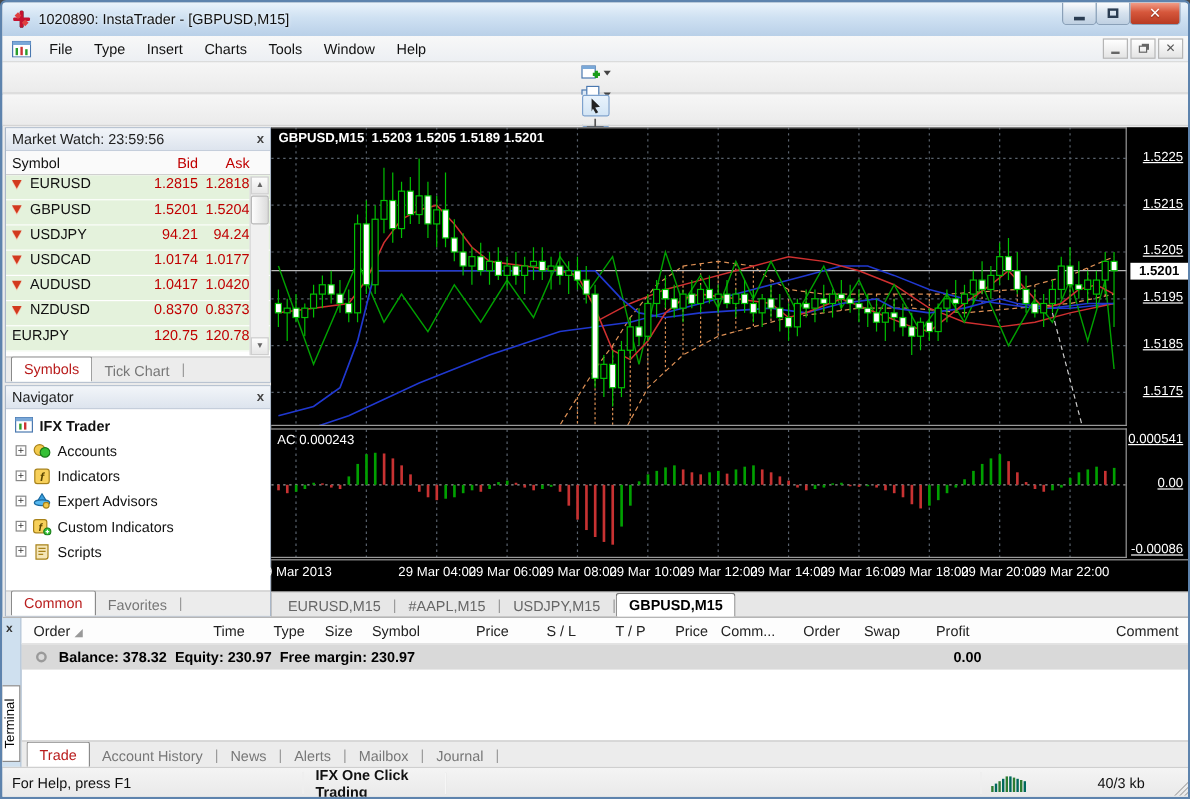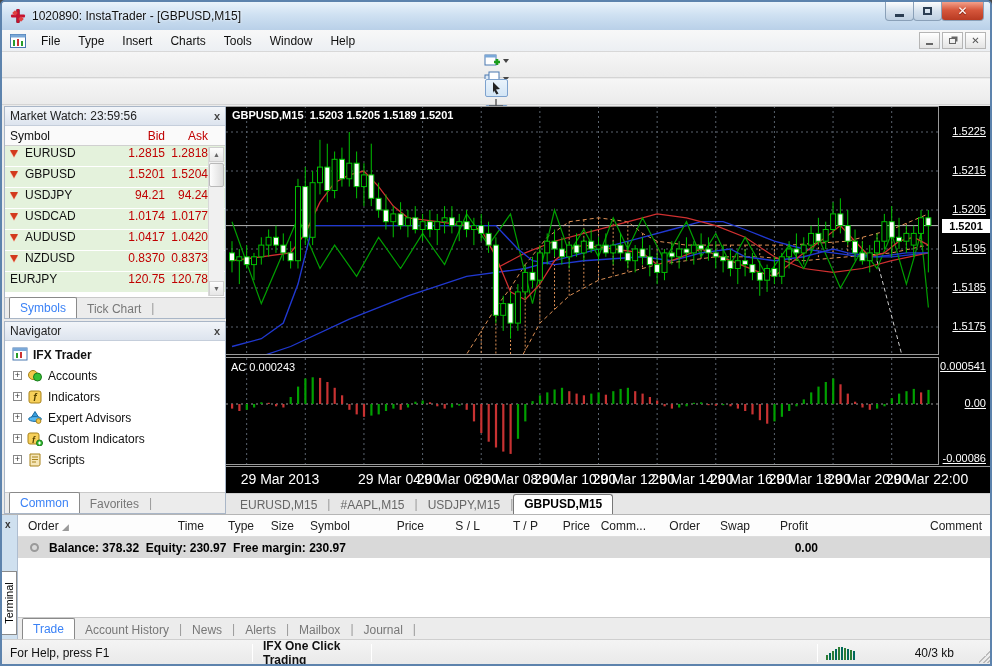--- a/index.html
+++ b/index.html
@@ -39,33 +39,33 @@
   .mw-row{display:flex;height:21px;background:#e4f2dc;border-bottom:1px solid #fff;font-size:12px;align-items:flex-start;}
   .mw-sym{width:108px;display:flex;align-items:center;padding-left:5px;color:#111;}
   .mw-bid{width:52px;text-align:right;color:#c00000;}
   .mw-ask{width:45px;text-align:right;color:#c00000;padding-right:2px;}
   .dn-arrow{width:0;height:0;border-left:4px solid transparent;border-right:4px solid transparent;border-top:7px solid #d23a1e;margin-right:7px;filter:drop-shadow(0 1px 0 #f7b09a);}
   .sb{position:absolute;right:1px;top:40px;width:16px;bottom:22px;background:#f0f0f0;border-left:1px solid #d8d8d8;}
   .sb .arr{height:15px;display:flex;align-items:center;justify-content:center;font-size:7px;color:#666;background:linear-gradient(#fdfdfd,#e6e6e6);border:1px solid #cfcfcf;}
   .sb .thumb{position:absolute;top:16px;left:0;width:100%;height:24px;background:linear-gradient(90deg,#fdfdfd,#dcdcdc);border:1px solid #b9b9b9;border-radius:2px;}
   .ptabs{position:absolute;left:0;bottom:0;width:100%;height:21px;background:#ececec;border-top:1px solid #c9c9c9;display:flex;align-items:flex-end;font-size:12px;}
   .ptab{padding:2px 10px;color:#777;height:19px;display:flex;align-items:center;}
-  .ptab.active{background:#fff;border:1px solid #8a8a8a;border-bottom:none;color:#3b82f6;border-radius:2px 2px 0 0;height:21px;margin-left:4px;}
+  .ptab.active{background:#fff;border:1px solid #8a8a8a;border-bottom:none;color:#b91c1c;border-radius:2px 2px 0 0;height:21px;margin-left:4px;}
   .tabsep{color:#999;align-self:center;}
   .tree-row{display:flex;align-items:center;height:21px;font-size:12px;color:#111;}
   .expander{width:9px;height:9px;border:1px solid #888;background:#fff;font-size:9px;line-height:7px;text-align:center;color:#333;margin:0 4px 0 8px;}
   .ticon{width:17px;height:15px;margin-right:5px;display:flex;align-items:center;justify-content:center;}
   
   #chart-zone{left:224px;top:104px;width:766px;height:408px;background:#000;}
   #plot-border{position:absolute;left:0;top:0;width:713px;height:249px;border:1px solid #9a9a9a;border-left:none;}
   #sub-border{position:absolute;left:0;top:251px;width:713px;height:108px;border:1px solid #9a9a9a;border-left:none;border-top:1px solid #9a9a9a;}
   .chart-label{position:absolute;color:#fff;font-size:11px;font-weight:bold;z-index:5;}
   .axis-label{position:absolute;right:6px;color:#fff;font-size:11px;text-decoration:underline;}
   #cur-price-box{position:absolute;right:2px;width:48px;height:14px;background:#fff;color:#000;font-size:11px;font-weight:bold;text-align:center;line-height:14px;}
-  .time-label{position:absolute;color:#fff;font-size:14px;white-space:nowrap;top:4px;margin-left:26px;}
+  .time-label{position:absolute;color:#fff;font-size:11px;white-space:nowrap;top:4px;}
   #timeaxis{position:absolute;left:0;top:360px;width:766px;height:26px;border-top:1px solid #9a9a9a;}
   #chart-tabs{left:224px;top:491px;width:766px;height:21px;background:#e7e7e7;border-top:1px solid #cfcfcf;display:flex;align-items:flex-end;font-size:12px;}
   .ctab{padding:2px 10px;color:#666;}
   .ctab.active{background:#fff;border:1px solid #777;border-bottom:none;border-radius:3px 3px 0 0;color:#000;font-weight:bold;height:20px;}
   
   #terminal{left:0;top:512px;width:992px;height:125px;background:#fff;border-top:1px solid #b5b5b5;}
   #term-side{position:absolute;left:0;top:0;width:16px;height:100%;background:#cfe0ef;border-right:1px solid #aebdd0;}
   #term-vert{position:absolute;left:-1px;bottom:4px;width:16px;height:64px;background:#fff;border:1px solid #8a8a8a;display:flex;align-items:center;justify-content:center;}
   #term-vert span{transform:rotate(-90deg);font-size:11px;white-space:nowrap;color:#000;}
   #term-close{position:absolute;left:3px;top:4px;font-size:10px;font-weight:bold;color:#333;}

